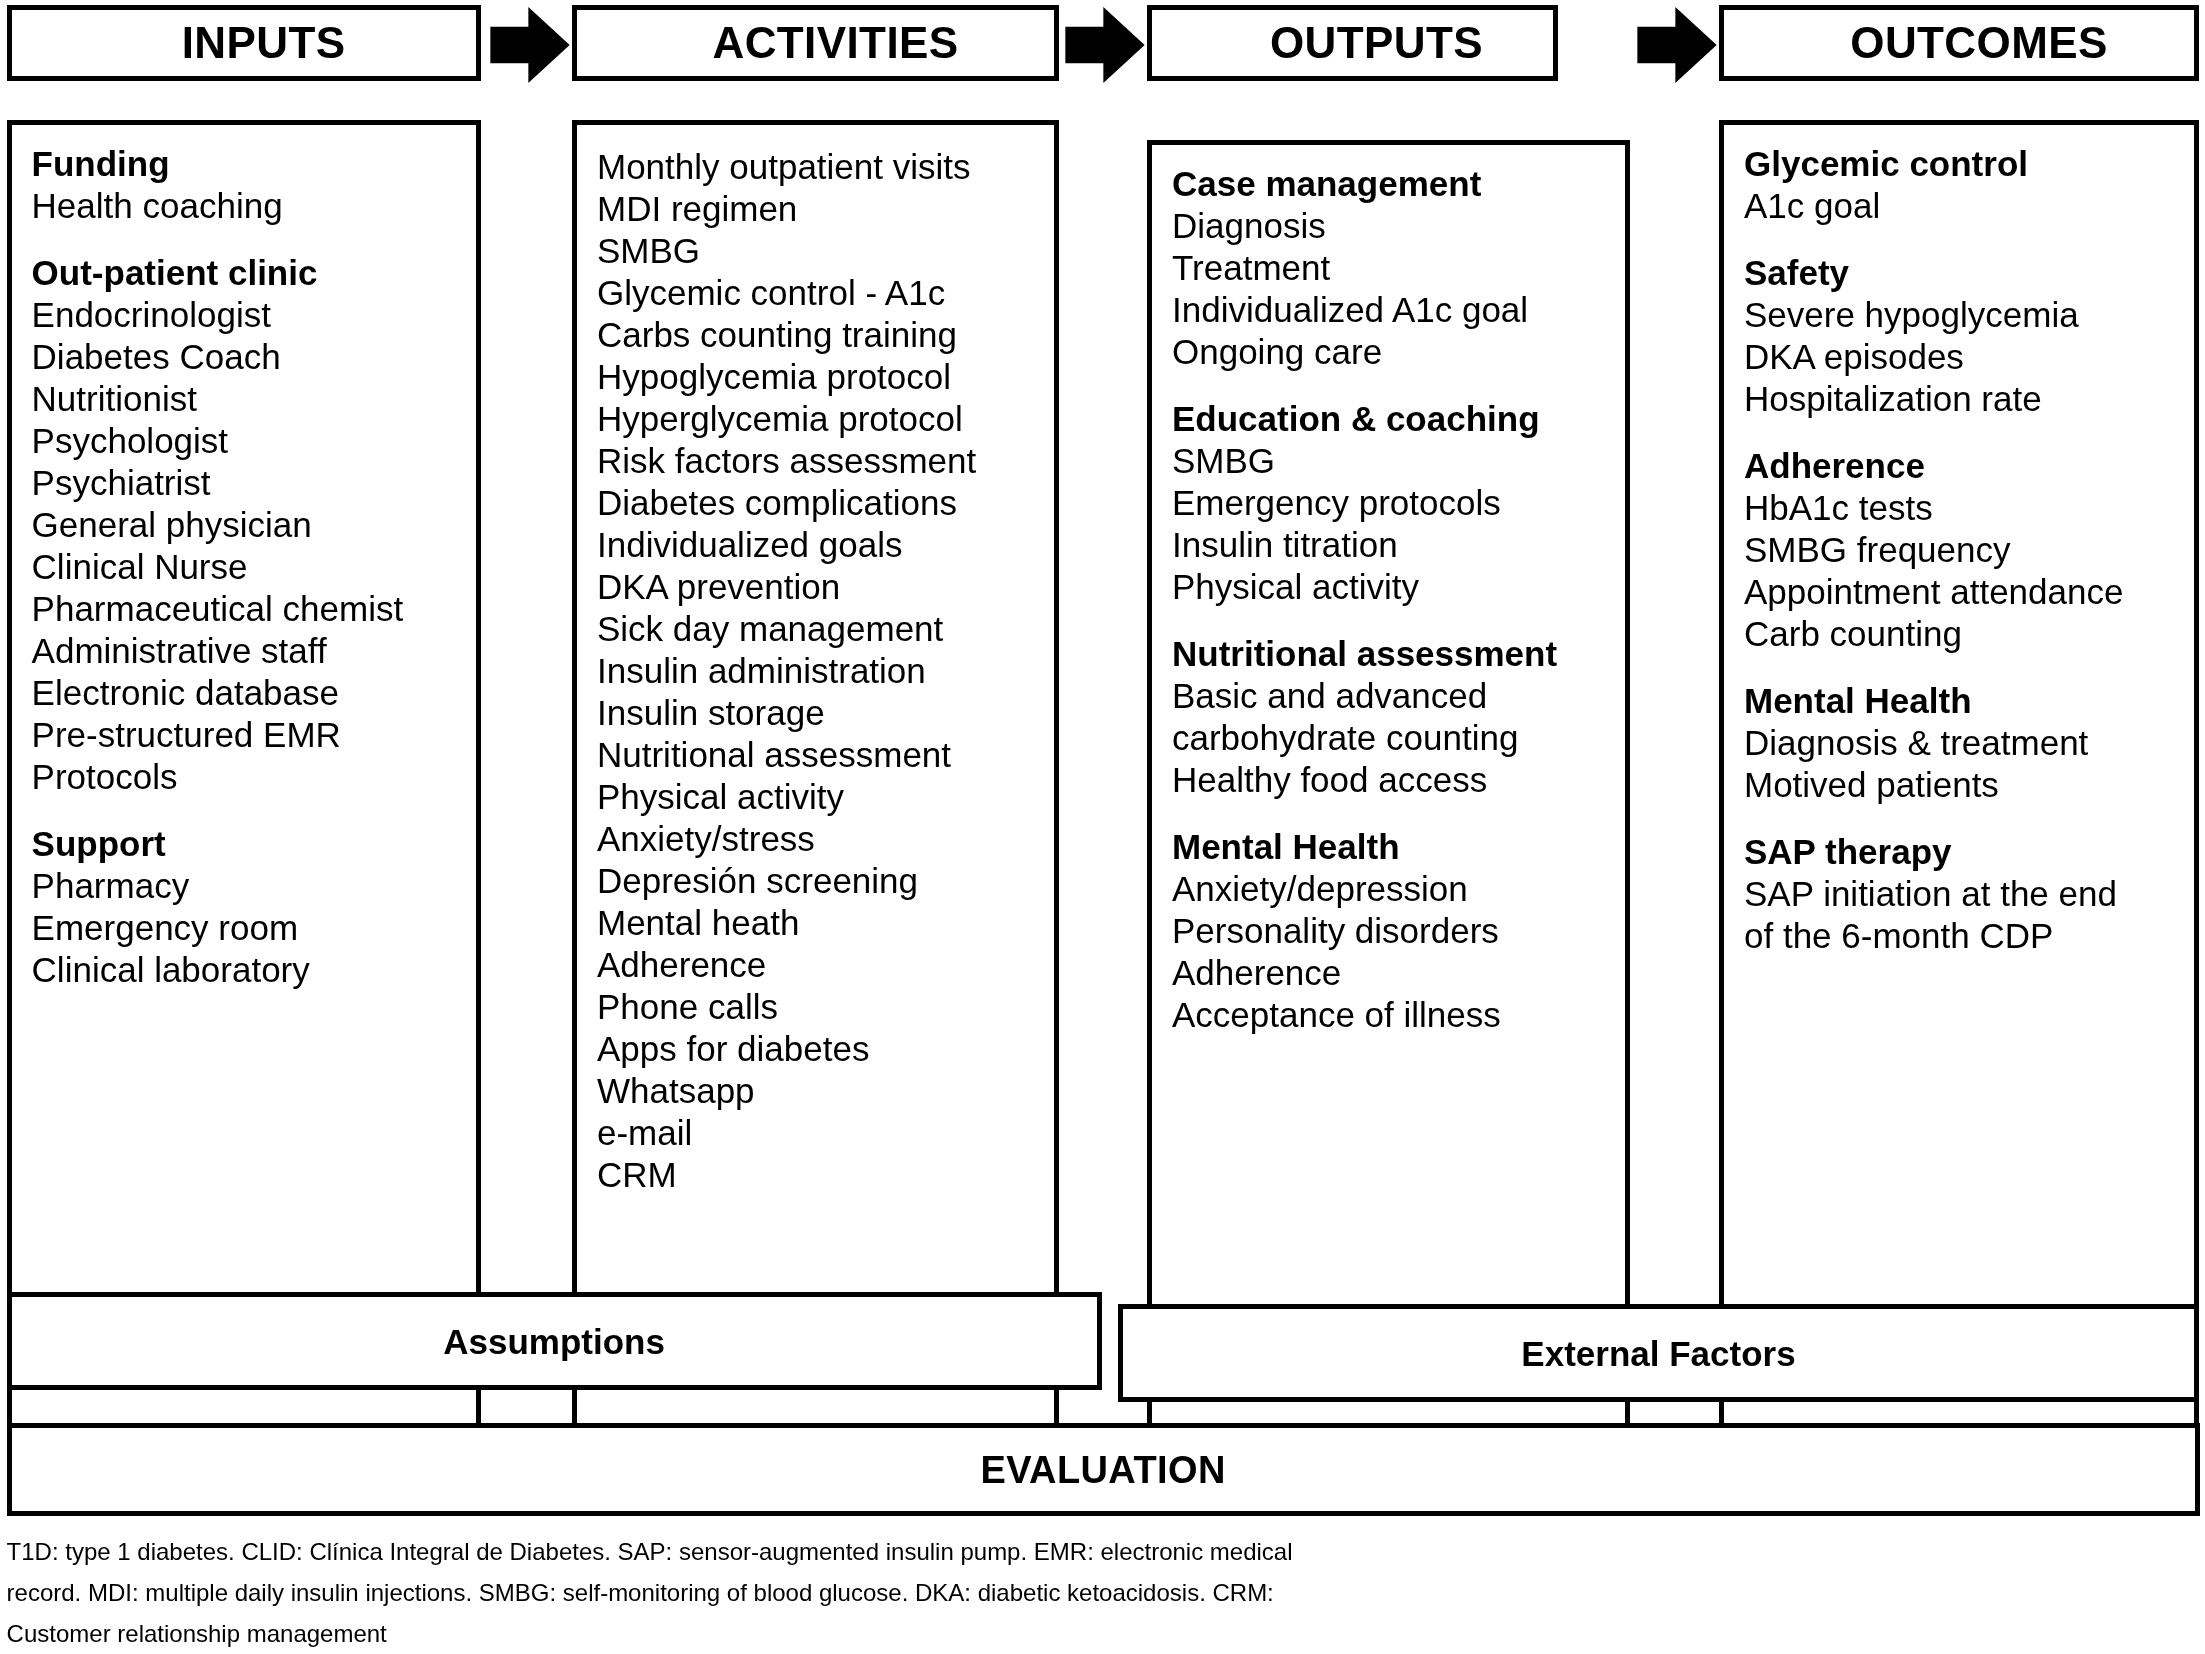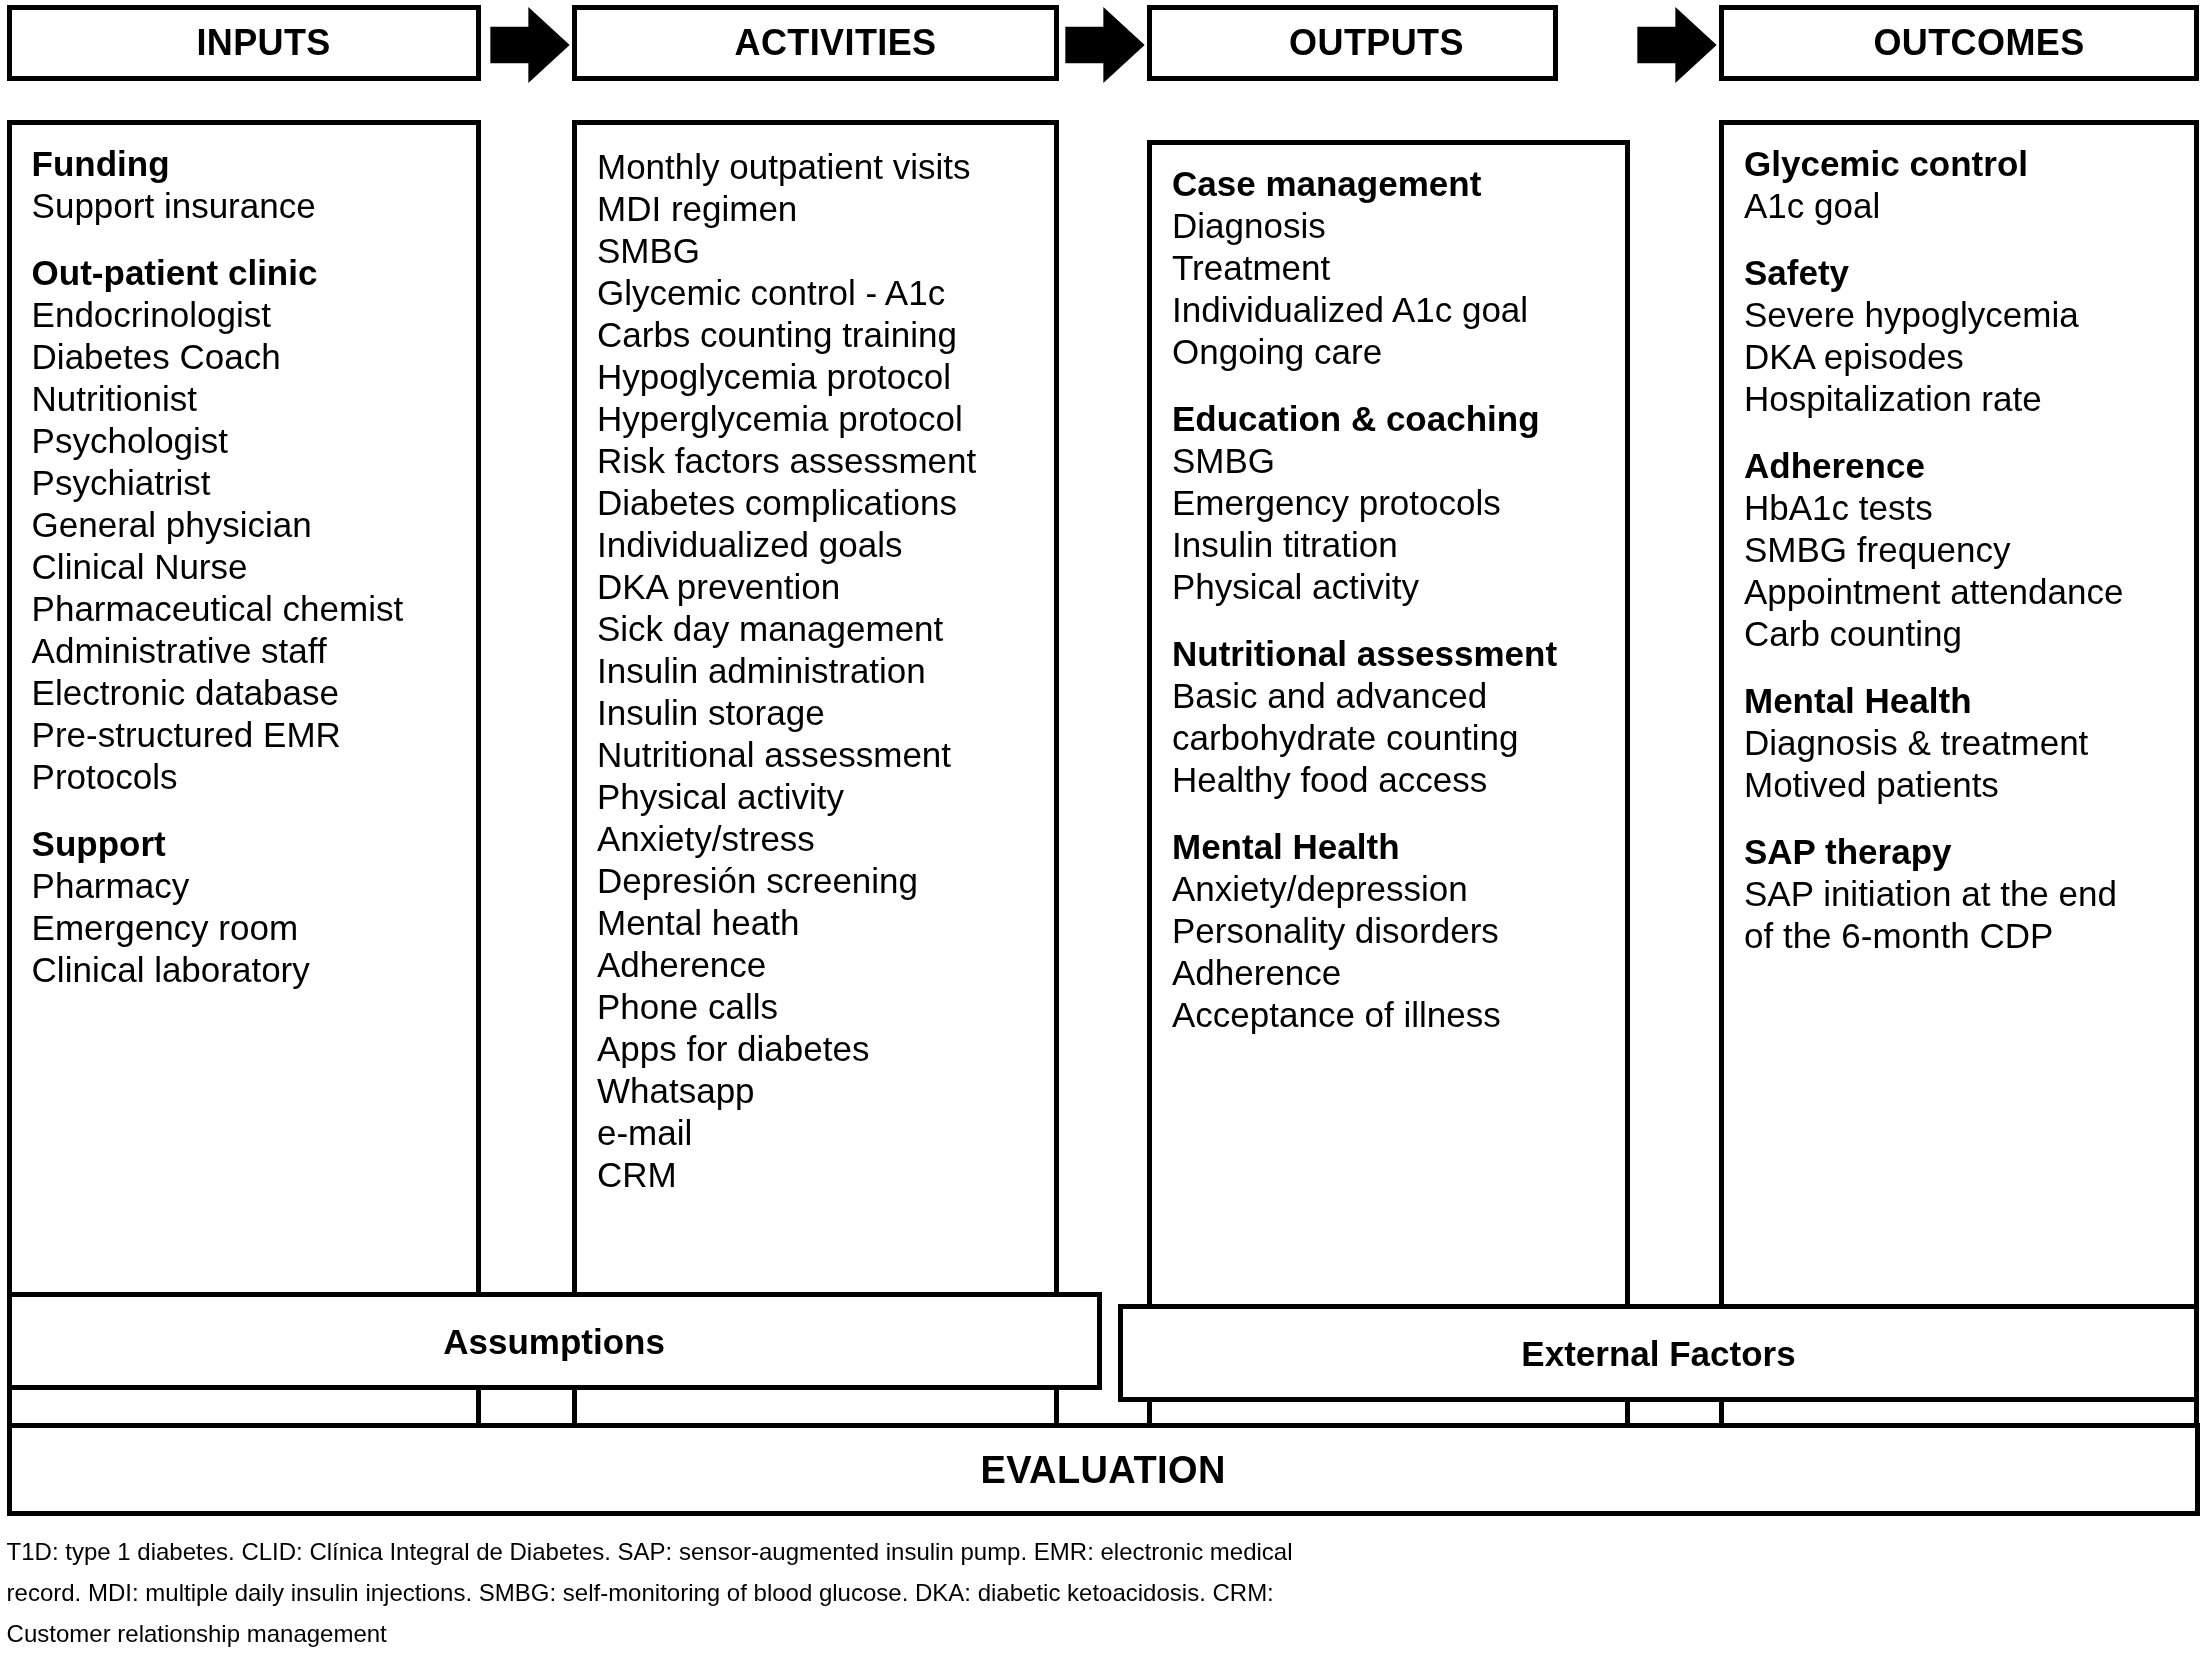--- a/index.html
+++ b/index.html
@@ -11,21 +11,21 @@
   }
 
   
   .hdr-row{position:absolute;left:0;top:0;width:2205px;height:93px;}
   .hdr-box{
     position:absolute;top:5px;height:76px;
     border:5.8px solid #000;background:#fff;box-sizing:border-box;
     display:flex;align-items:center;justify-content:center;
   }
   .hdr-box .hdr-label{
-    font-size:36px;font-weight:bold;letter-spacing:0.4px;line-height:1;margin-left:40px;
+    font-size:44px;font-weight:bold;letter-spacing:0.4px;line-height:1;margin-left:40px;
   }
 
   
   .arrow{position:absolute;top:6.6px;width:80px;height:76px;}
   .arrow svg{display:block;width:80px;height:76px;}
 
   
   .body-box{
     position:absolute;top:120px;height:1317px;
     border:5.8px solid #000;background:#fff;box-sizing:border-box;
@@ -89,21 +89,21 @@
 
   <div class="hdr-box" style="left:1719px;width:480px;">
     <span class="hdr-label">OUTCOMES</span>
   </div>
 
 </div>
 
 <div class="body-box" style="left:6.6px;width:474px;">
   <ul class="lst">
     <li class="hd">Funding</li>
-    <li>Support insurance</li>
+    <li>Health coaching</li>
     <li class="gap"></li>
     <li class="hd">Out-patient clinic</li>
     <li>Endocrinologist</li>
     <li>Diabetes Coach</li>
     <li>Nutritionist</li>
     <li>Psychologist</li>
     <li>Psychiatrist</li>
     <li>General physician</li>
     <li>Clinical Nurse</li>
     <li>Pharmaceutical chemist</li>

